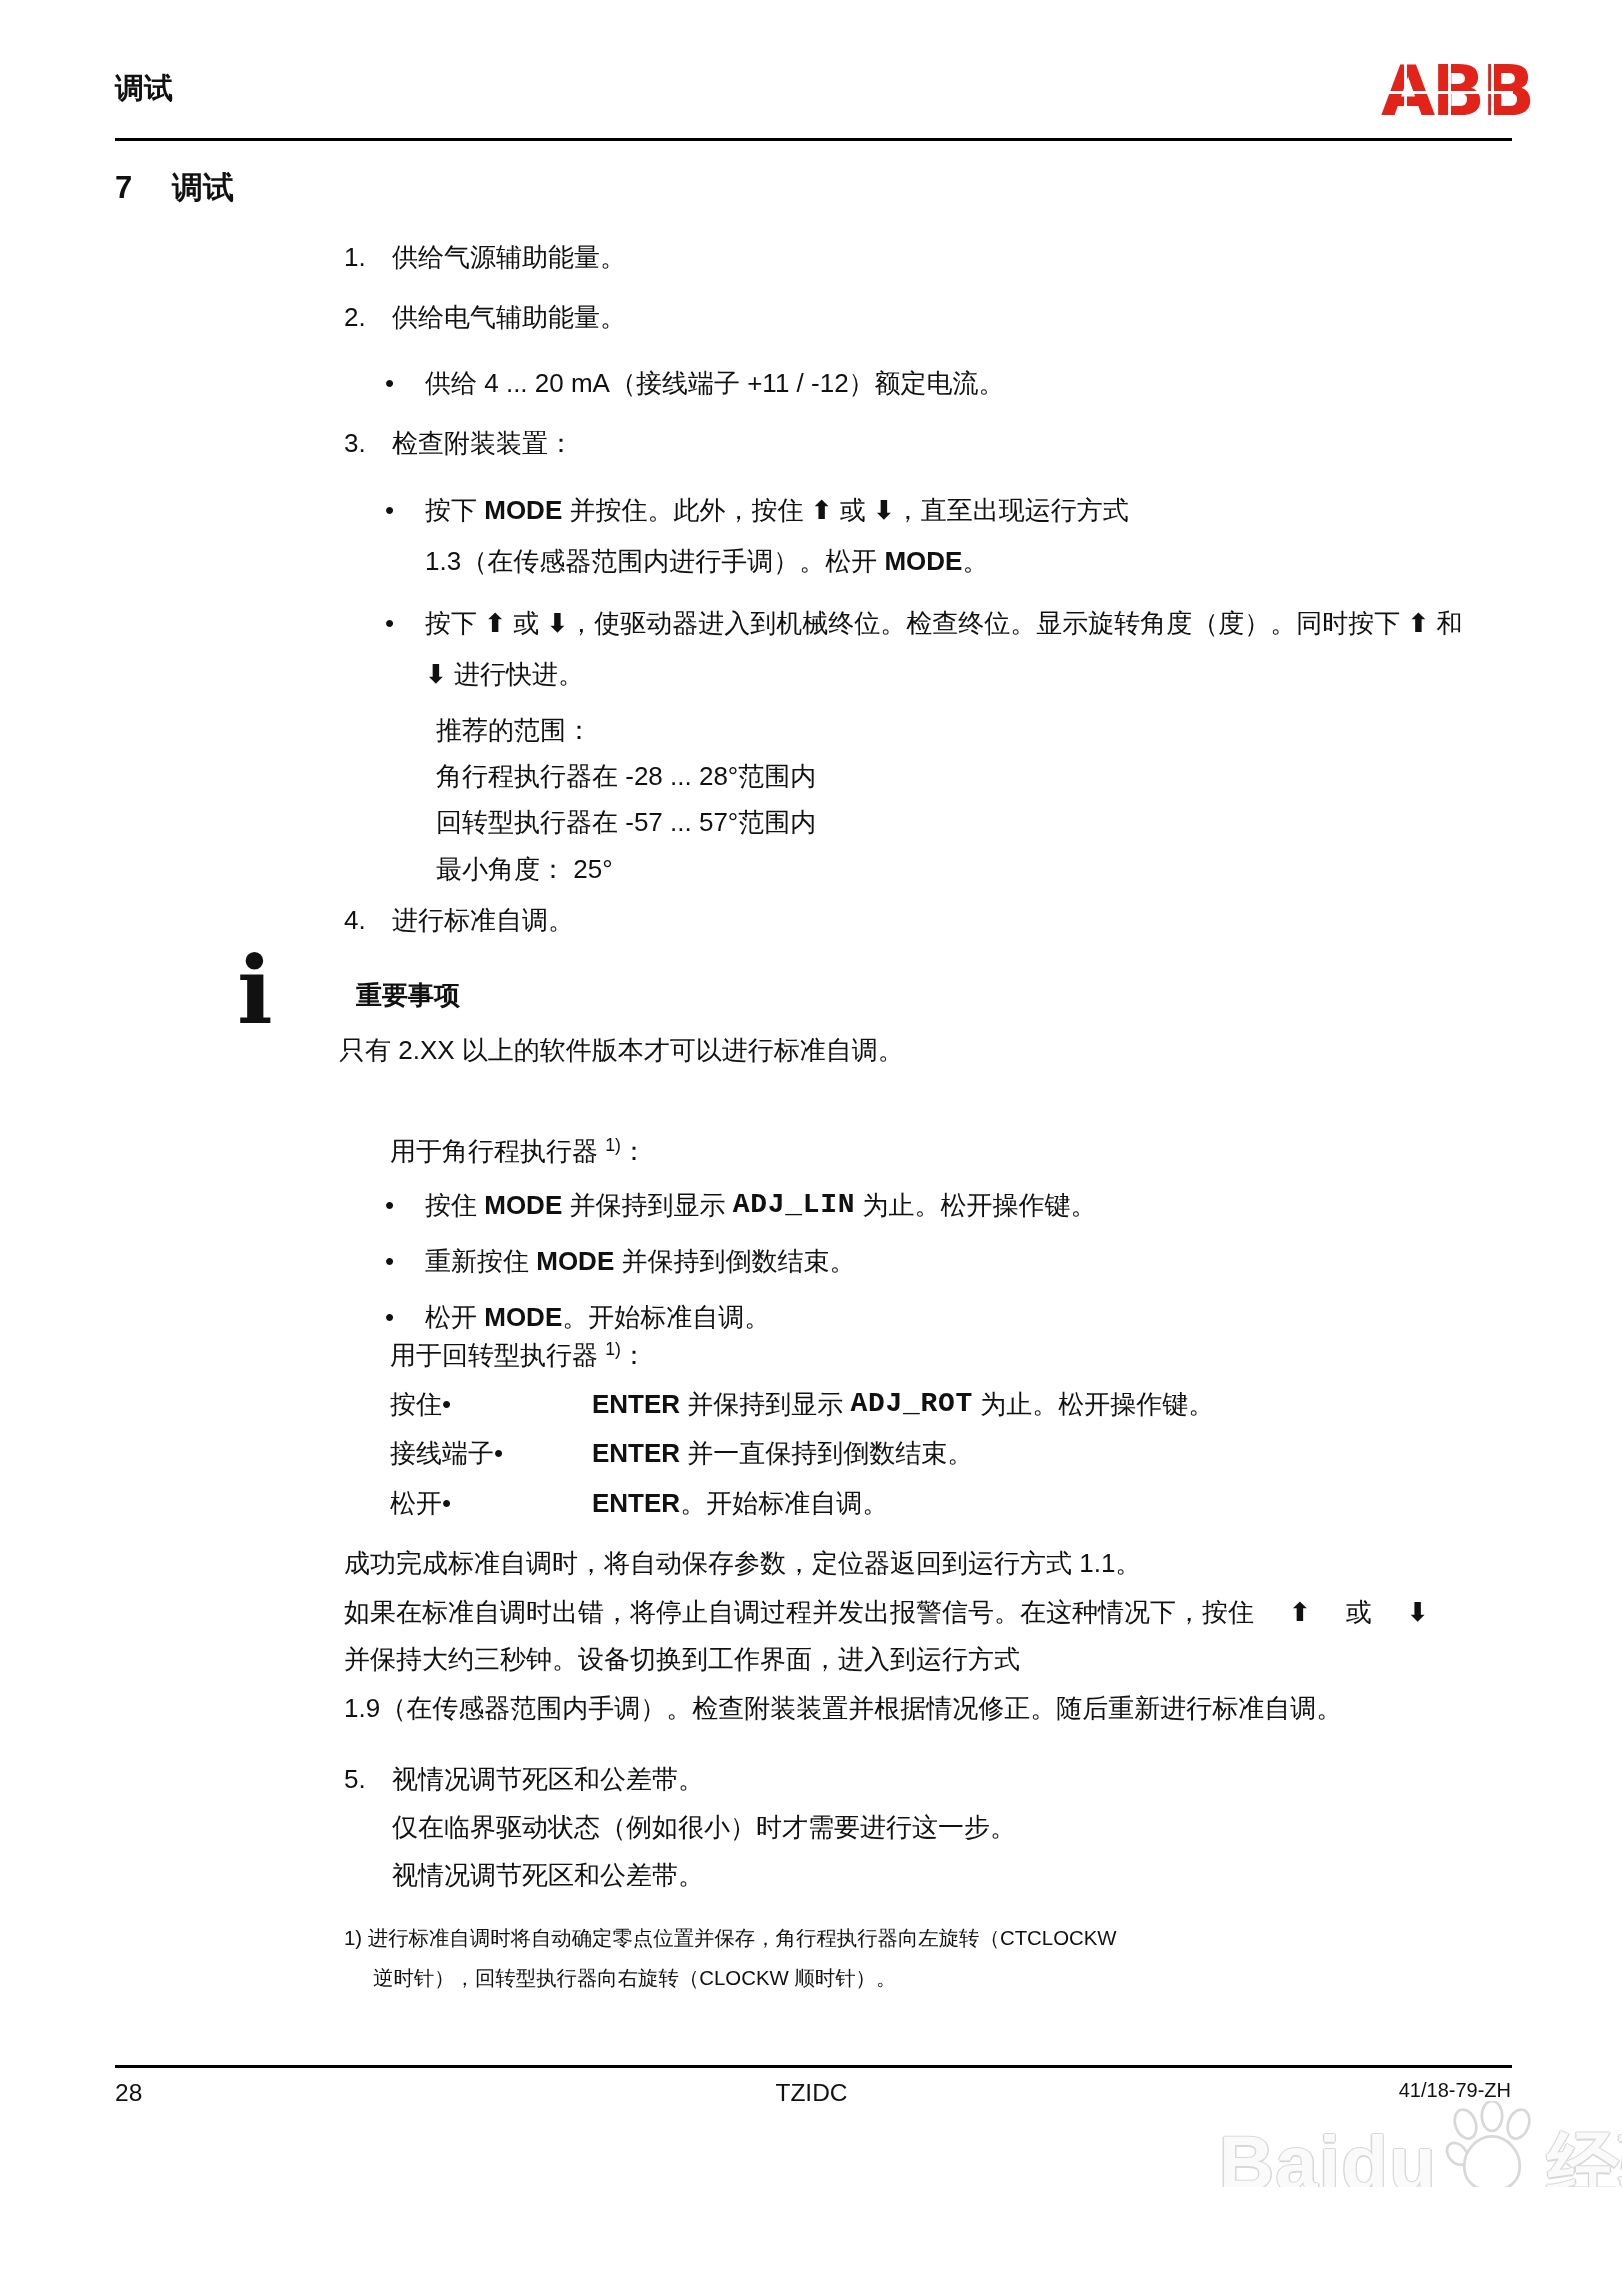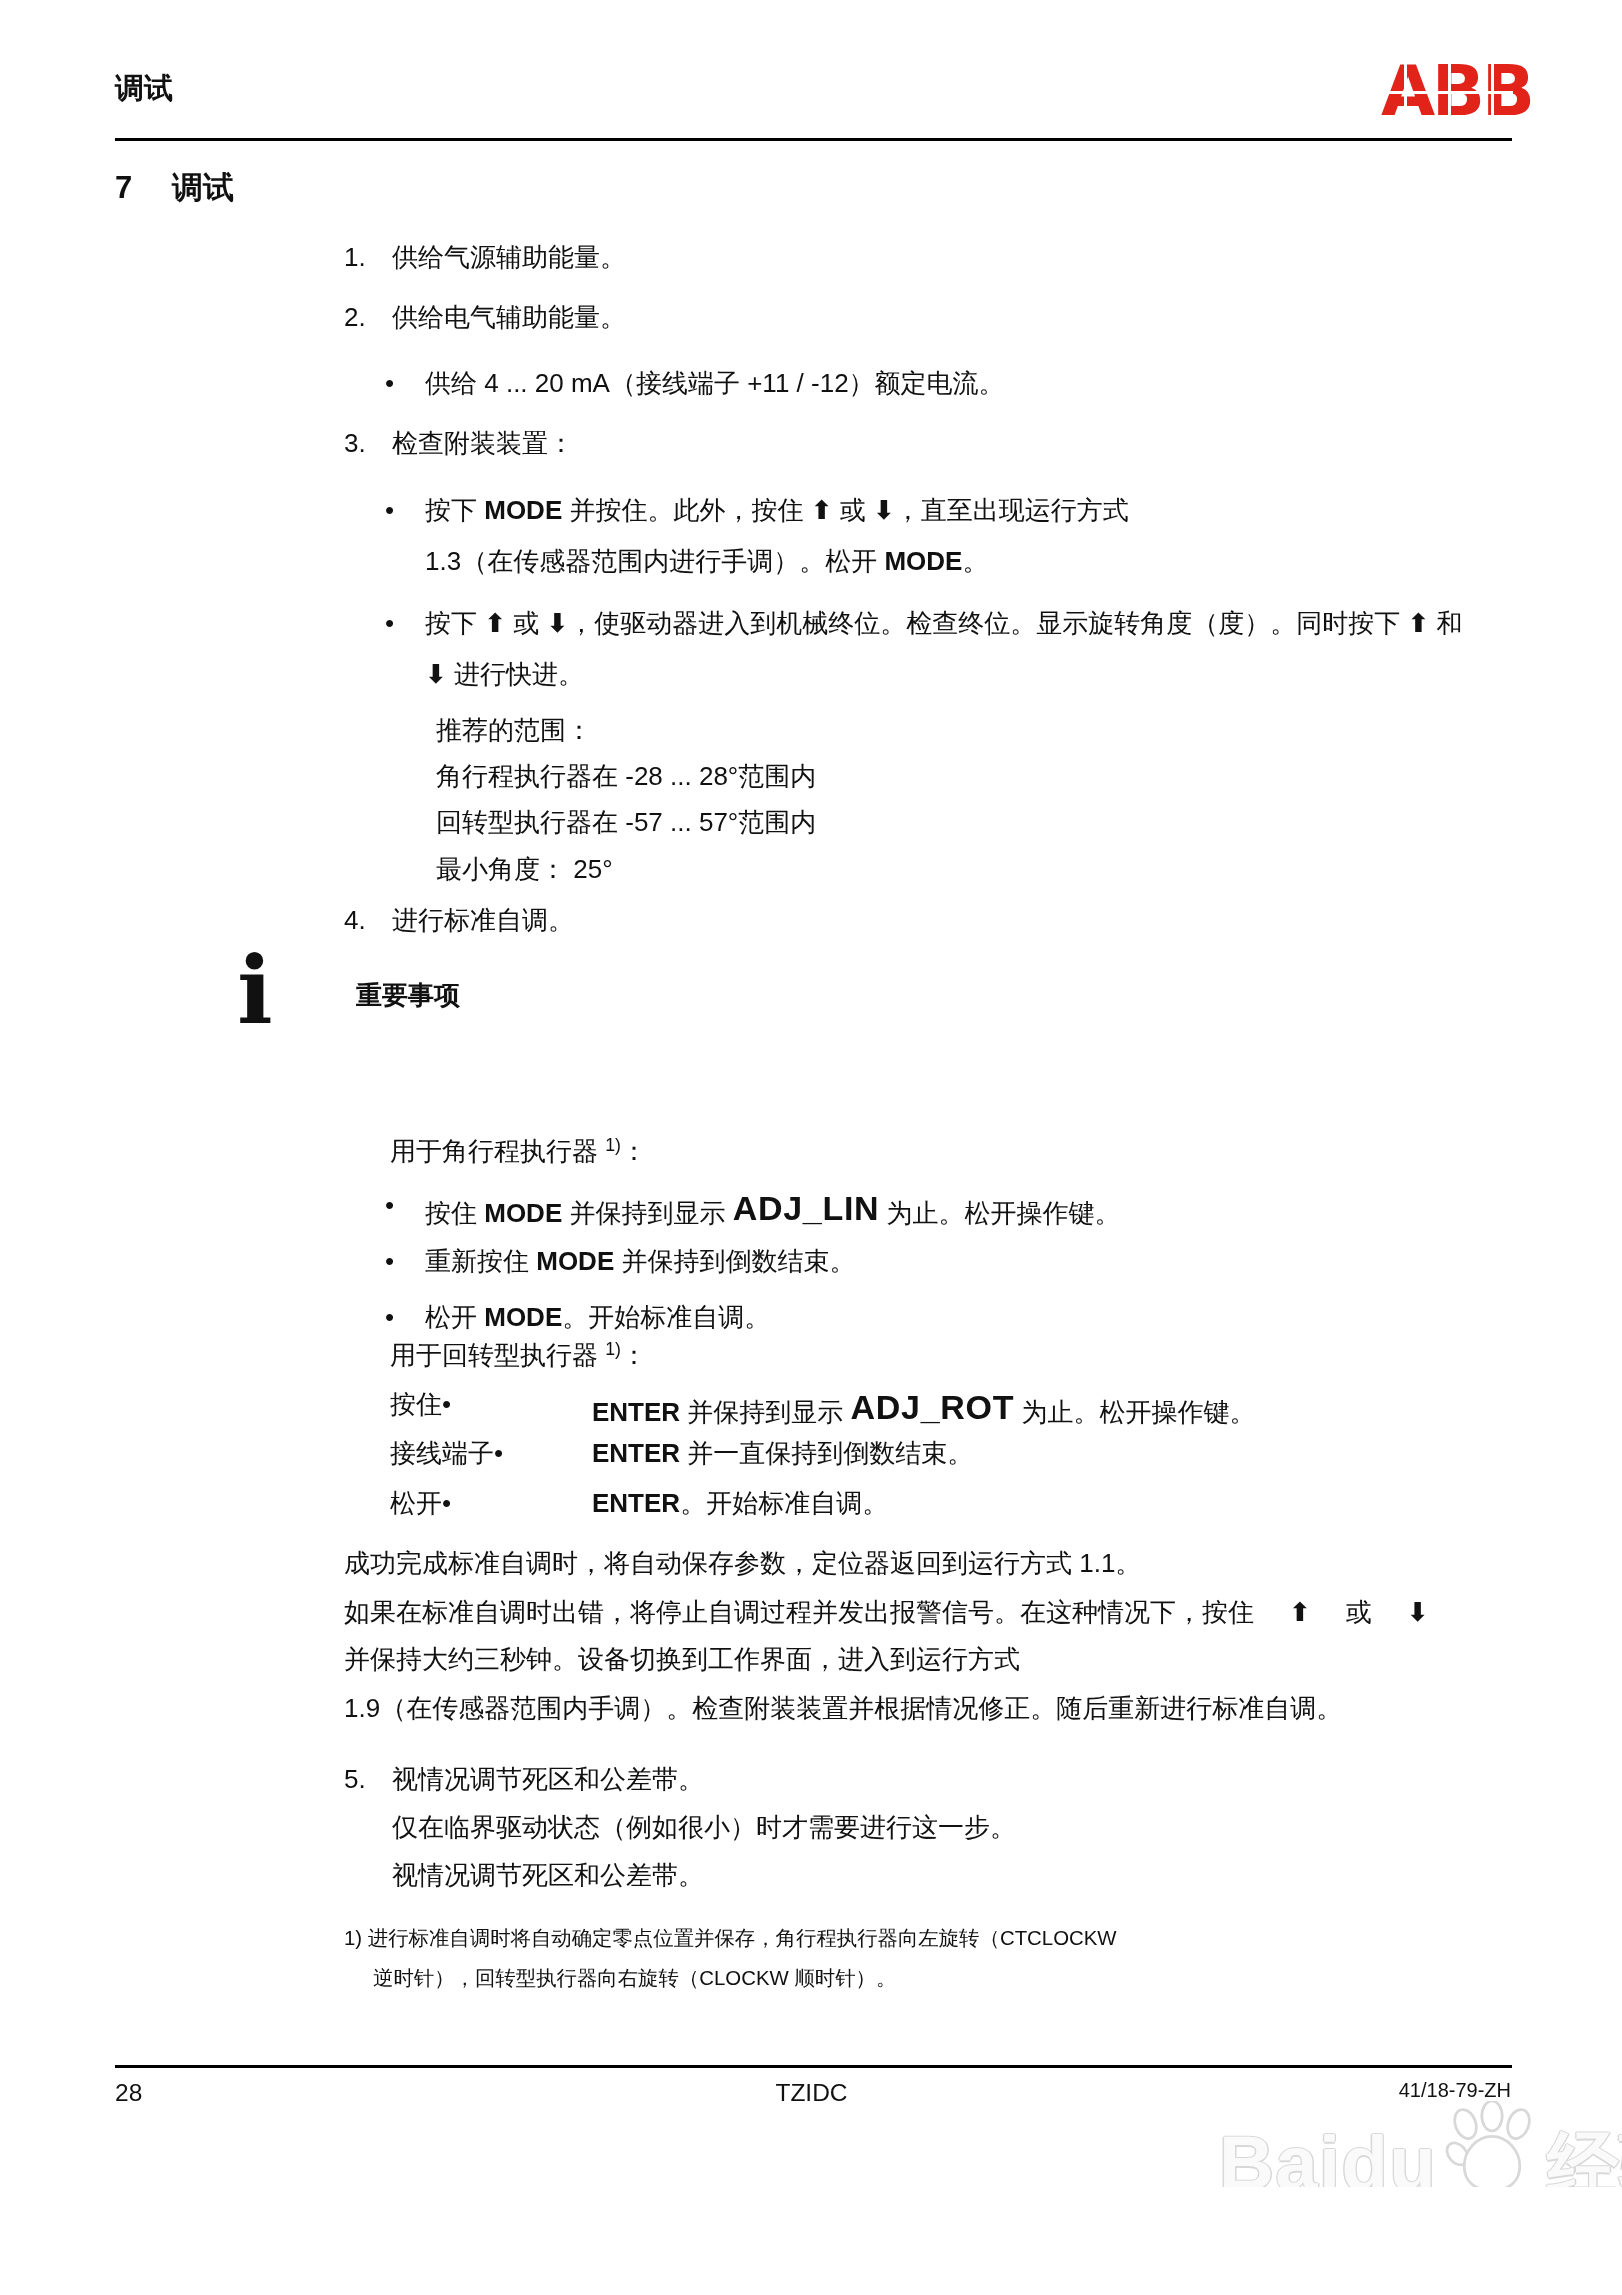--- a/index.html
+++ b/index.html
@@ -6,21 +6,21 @@
   .page{
     position:relative; width:1623px; height:2187px; background:#ffffff;
     overflow:hidden; color:#111;
     font-family:"Liberation Sans","DejaVu Sans",sans-serif;
     font-size:26px;
   }
   .line{position:absolute; white-space:nowrap; line-height:1.15;}
   .bold{font-weight:bold;}
   .kbd{font-weight:bold;}
   .arr{font-weight:bold;}
-  .adj{font-weight:bold; font-size:34px; position:relative; top:-2px; letter-spacing:0.7px;}
+  .adj{font-weight:bold; font-size:28px; position:relative; top:-2px; letter-spacing:0.7px;font-family:Liberation Mono, monospace;}
   .sup{font-size:17.7px; position:relative; top:-8.9px;}
   .ml{margin-left:35px;}
   .dot{font-size:26px;}
   .rule{position:absolute; background:#000;}
 
   
   .hdr-title{left:115px; top:72px; font-size:29px; font-weight:bold;}
   .logo{position:absolute; left:1381px; top:59px; width:136px; height:65px;}
   .logo-text{font-family:"DejaVu Sans",sans-serif; font-weight:bold; font-size:70px;
              line-height:65px; color:#e2231a; letter-spacing:-3.4px; display:block;}
@@ -92,20 +92,21 @@
   <div class="line" style="left:436px;top:716px;">推荐的范围：</div>
   <div class="line" style="left:436px;top:762px;">角行程执行器在 -28 ... 28°范围内</div>
   <div class="line" style="left:436px;top:808px;">回转型执行器在 -57 ... 57°范围内</div>
   <div class="line" style="left:436px;top:855px;">最小角度： 25°</div>
 
   <div class="line" style="left:344px;top:906px;">4.</div>
   <div class="line" style="left:392px;top:906px;">进行标准自调。</div>
 
   <div class="note-i">i</div>
   <div class="line bold" style="left:356px;top:981px;">重要事项</div>
+  <div class="line" style="left:339px;top:1036px;">只有 2.XX 以上的软件版本才可以进行标准自调。</div>
 
   <div class="line" style="left:390px;top:1137px;"><span>用于角行程执行器 </span><span class="sup">1)</span><span>：</span></div>
 
   <div class="line dot" style="left:385px;top:1191px;">•</div>
   <div class="line" style="left:425px;top:1191px;"><span>按住 </span><span class="kbd">MODE</span><span> 并保持到显示 </span><span class="adj">ADJ_LIN</span><span> 为止。松开操作键。</span></div>
 
   <div class="line dot" style="left:385px;top:1247px;">•</div>
   <div class="line" style="left:425px;top:1247px;"><span>重新按住 </span><span class="kbd">MODE</span><span> 并保持到倒数结束。</span></div>
 
   <div class="line dot" style="left:385px;top:1303px;">•</div>

